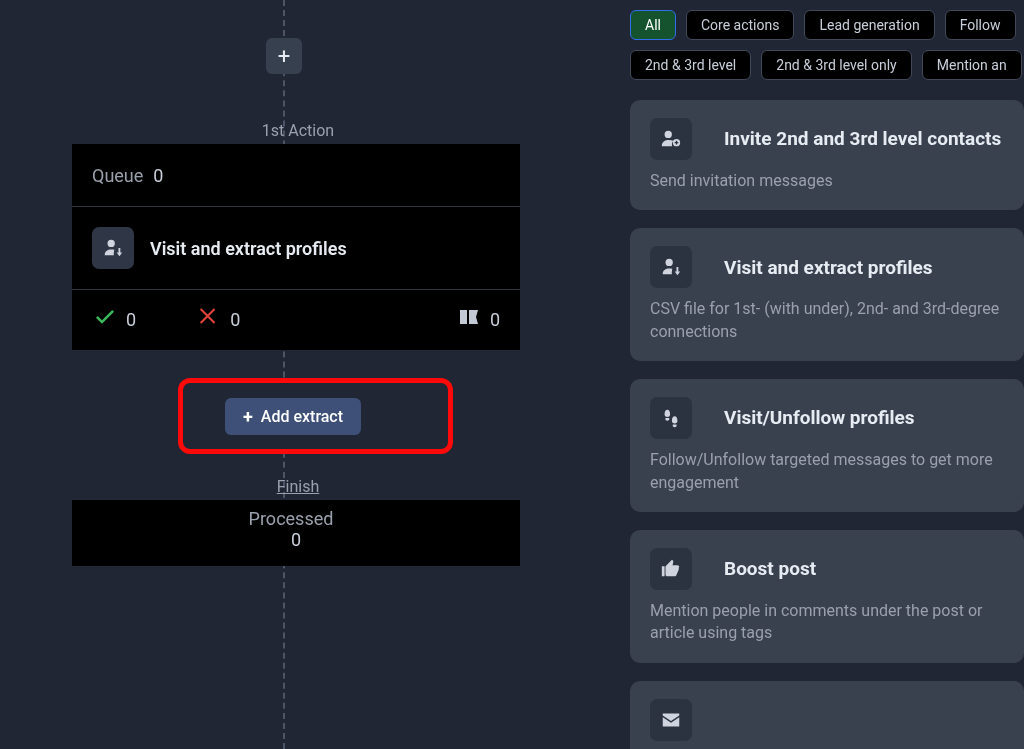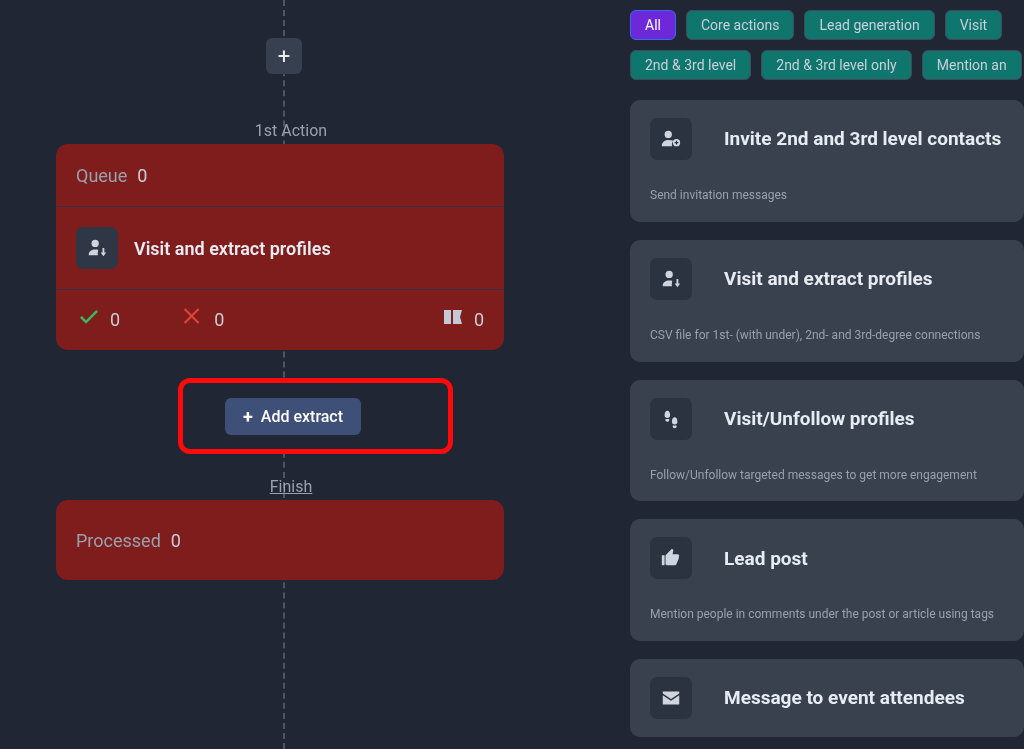--- a/index.html
+++ b/index.html
@@ -47,37 +47,37 @@
     align-items: center;
     justify-content: center;
     color: #e7ebf2;
     font-size: 22px;
     z-index: 2;
     cursor: pointer;
   }
 
   .stage-label {
     position: absolute;
-    left: 8px;
+    left: 15px;
     width: 566px;
     text-align: center;
     color: #9aa0ac;
     font-size: 16px;
     z-index: 2;
   }
 
   .stage-label.first { top: 121px; }
   .stage-label.finish { top: 477px; text-decoration: underline; }
 
   .card {
     position: absolute;
-    left: 56px;
+    left: 72px;
     width: 448px;
-    background: #7f1d1d;
-    border-radius: 12px;
+    background: #000000;
+    border-radius: 0;
     z-index: 2;
   }
 
   
   .card.action { top: 144px; height: 206px; }
 
   .card.action .row-queue {
     height: 62px;
     display: flex;
     align-items: center;
@@ -156,55 +156,56 @@
     align-items: center;
     gap: 8px;
     cursor: pointer;
     font-weight: 500;
   }
   .add-action-btn .plus { font-size: 18px; font-weight: 700; }
 
   
   .card.processed {
     top: 500px;
-    height: 80px;
+    height: 66px;
     display: flex;
     align-items: center;
     padding: 8px 20px;
     font-size: 18px;
     color: #9aa0ac;
+    flex-direction: column;
   }
   .card.processed .label { margin-right: 10px; }
   .card.processed .val { color: #c9cfda; }
 
   
   .panel {
     flex: 1;
     padding-top: 10px;
   }
 
   .chips {
     display: flex;
     flex-wrap: wrap;
     gap: 10px;
     margin-bottom: 20px;
     padding-left: 0;
   }
   .chip {
-    background: #0f766e;
+    background: #000000;
     border: 1px solid #424a5a;
     border-radius: 6px;
     padding: 6px 14px;
     font-size: 14px;
     color: #c9cfda;
     cursor: pointer;
     white-space: nowrap;
   }
   .chip.active {
-    background: #6d28d9;
+    background: #14532d;
     border-color: #2f6feb;
     color: #ffffff;
   }
 
   .lib-list {
     display: flex;
     flex-direction: column;
     gap: 18px;
     padding-right: 0;
   }
@@ -228,23 +229,22 @@
 
   .lib-item .title {
     color: #e7ebf2;
     font-size: 19px;
     font-weight: 700;
     line-height: 1.25;
   }
 
   .lib-item .desc {
     color: #9aa0ac;
-    font-size: 12px;
+    font-size: 16px;
     line-height: 1.4;
-    margin-top: 17px;
   }
 
   .lib-item .icon-box { background: #2b3240; }
 
 </style>
 </head>
 <body>
 
 <div class="main">
 
@@ -314,21 +314,21 @@
       <span class="val">0</span>
     </div>
 
   </div>
 
   <div class="panel">
     <div class="chips">
       <div class="chip active">All</div>
       <div class="chip">Core actions</div>
       <div class="chip">Lead generation</div>
-      <div class="chip">Visit</div>
+      <div class="chip">Follow</div>
       <div class="chip">2nd &amp; 3rd level</div>
       <div class="chip">2nd &amp; 3rd level only</div>
       <div class="chip">Mention an</div>
     </div>
 
     <div class="lib-list">
 
       <div class="lib-item">
         <div class="head">
           <div class="icon-box">
@@ -365,32 +365,31 @@
         <div class="desc">Follow/Unfollow targeted messages to get more engagement</div>
       </div>
 
       <div class="lib-item">
         <div class="head">
           <div class="icon-box">
             <svg viewBox="0 0 24 24">
                 <path d="M2 20h3V9H2v11zm19-10c0-1.1-.9-2-2-2h-5.3l.8-3.8v-.3c0-.4-.2-.8-.4-1.1L13 2 6.6 8.4C6.2 8.8 6 9.3 6 9.8V18c0 1.1.9 2 2 2h8c.8 0 1.5-.5 1.8-1.2l2.6-6.1c.1-.2.1-.5.1-.7v-2z"></path>
               </svg>
           </div>
-          <div class="title">Lead post</div>
+          <div class="title">Boost post</div>
         </div>
         <div class="desc">Mention people in comments under the post or article using tags</div>
       </div>
 
       <div class="lib-item">
         <div class="head">
           <div class="icon-box">
             <svg viewBox="0 0 24 24">
                 <path d="M3 5h18v2l-9 6-9-6V5zm0 4 9 6 9-6v10H3V9z"></path>
               </svg>
           </div>
-          <div class="title">Message to event attendees</div>
         </div>
       </div>
 
     </div>
   </div>
 
 </div>
 
 </body></html>

